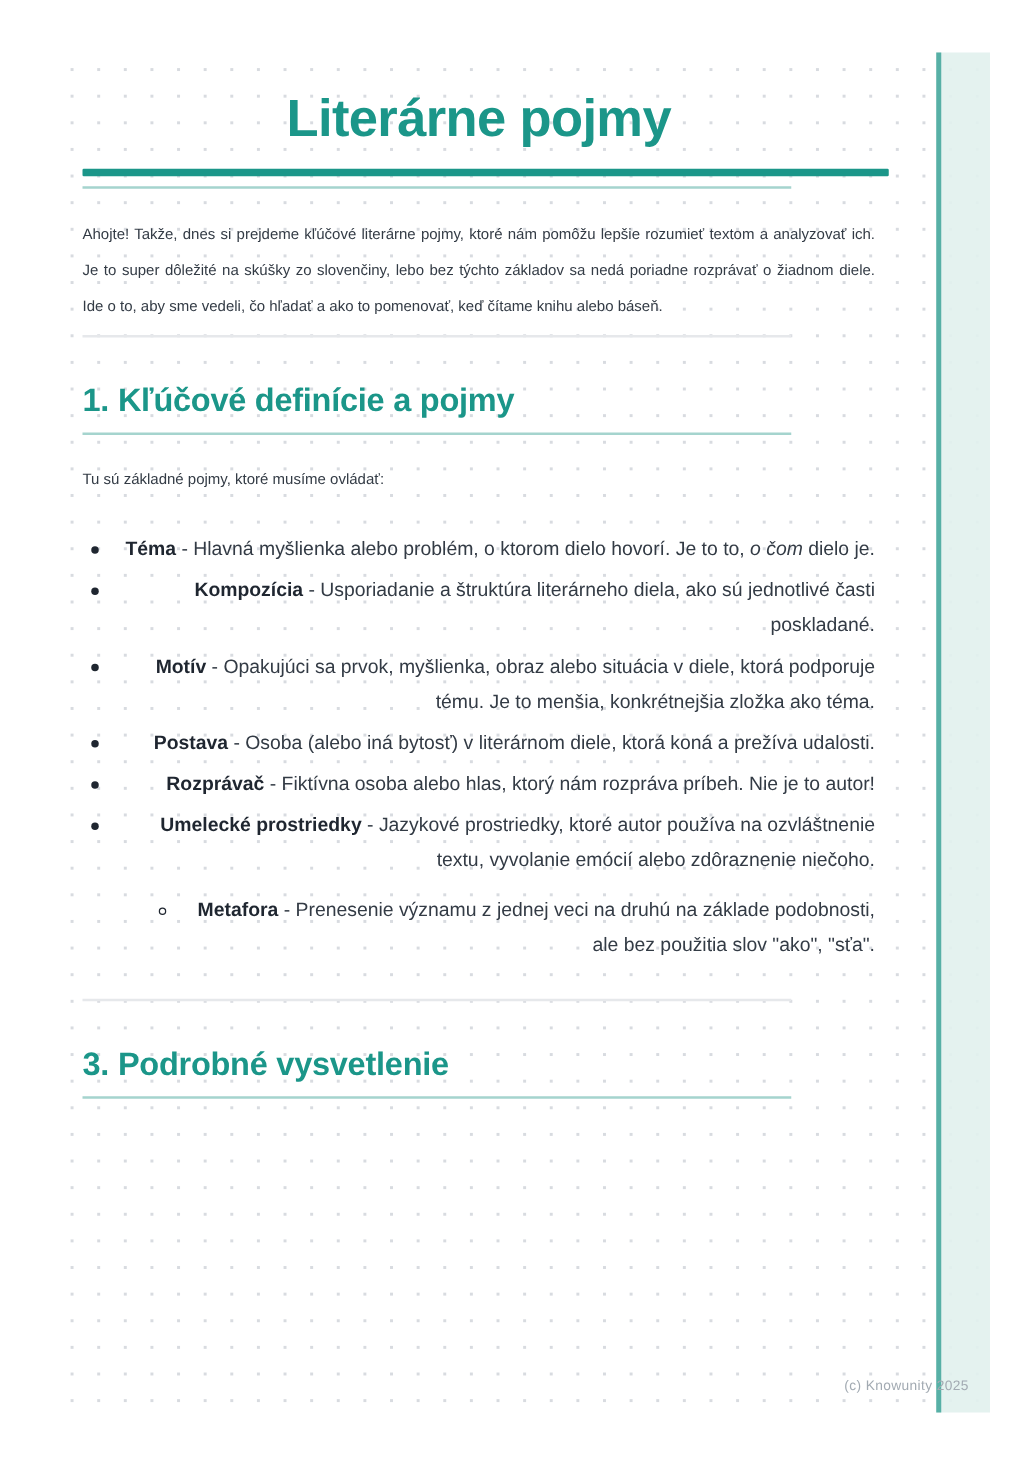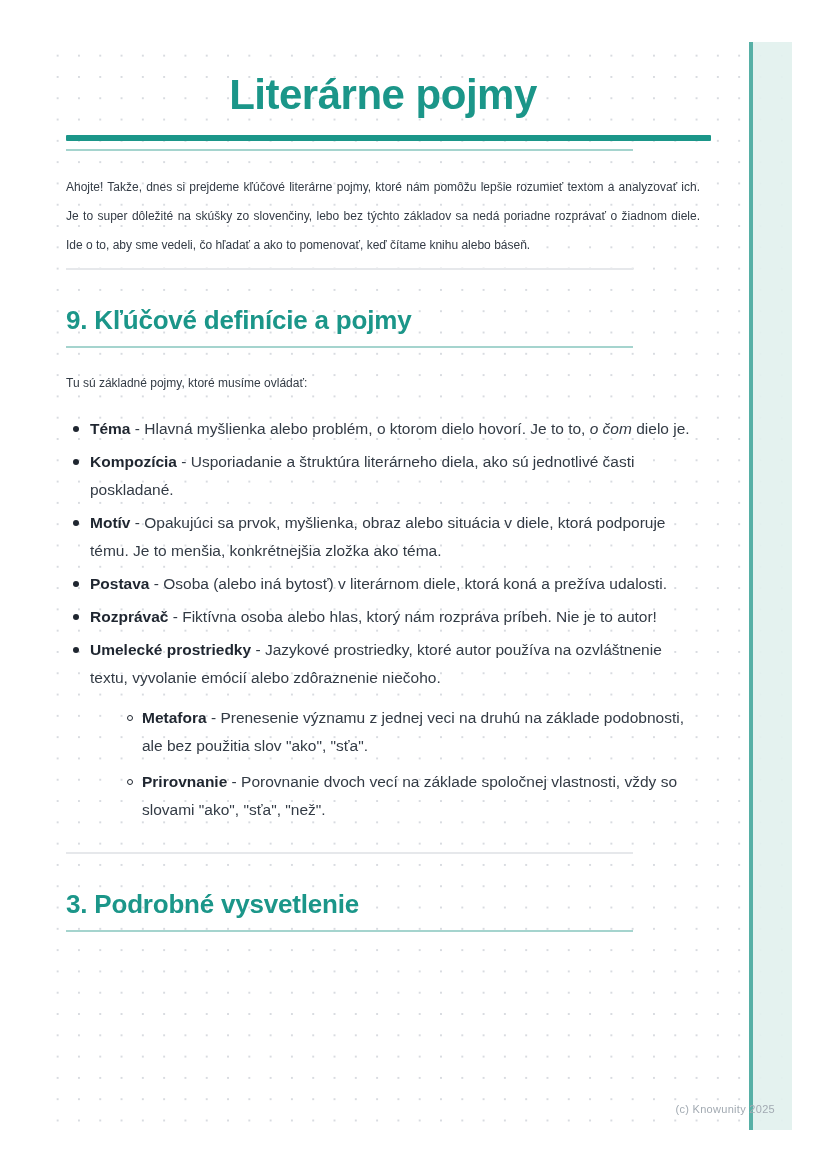--- a/index.html
+++ b/index.html
@@ -42,21 +42,21 @@
     font-size:26px;line-height:1.3;font-weight:bold;
     letter-spacing:-0.2px;color:var(--accent);
   }
   h2.first{margin-top:42px;}
   .rule-light{margin-top:8px;height:2px;width:567px;background:var(--accent-soft);}
   p.para{margin-top:21px;font-size:12px;line-height:29px;}
   p.justify{margin-top:22px;text-align:justify;}
   hr.divider{margin-top:8px;border:none;border-top:2px solid var(--divider);width:567px;}
   hr.d1{margin-top:8px;}
   hr.d2{margin-top:28px;}
-  ul.terms{margin-top:17px;list-style:none;}
+  ul.terms{margin-top:28px;list-style:none;text-align:right;}
   ul.terms li{
     position:relative;padding-left:24px;margin-bottom:5px;
     font-size:15.5px;line-height:28px;
   }
   ul.terms .marker{
     position:absolute;left:7px;top:11px;width:6px;height:6px;border-radius:50%;
     background:var(--ink-strong);
   }
   ul.terms .marker.hollow{
     background:transparent;border:1.5px solid var(--ink-strong);width:6px;height:6px;left:9px;
@@ -81,32 +81,31 @@
     <div class="title-rule"></div>
 
     <section>
       <div class="rule-light"></div>
       <p class="para justify">Ahojte! Takže, dnes si prejdeme kľúčové literárne pojmy, ktoré nám pomôžu lepšie rozumieť textom a analyzovať ich. Je to super dôležité na skúšky zo slovenčiny, lebo bez týchto základov sa nedá poriadne rozprávať o žiadnom diele. Ide o to, aby sme vedeli, čo hľadať a ako to pomenovať, keď čítame knihu alebo báseň.</p>
     </section>
 
     <hr class="divider d1">
 
     <section>
-      <h2 class="sec">9. Kľúčové definície a pojmy</h2>
+      <h2 class="sec">1. Kľúčové definície a pojmy</h2>
       <div class="rule-light"></div>
       <p class="para">Tu sú základné pojmy, ktoré musíme ovládať:</p>
       <ul class="terms" id="terms-list">
           <li><span class="marker"></span><span class="term">Téma</span><span> - Hlavná myšlienka alebo problém, o ktorom dielo hovorí. Je to to, </span><span class="it">o čom</span><span> dielo je.</span></li>
           <li><span class="marker"></span><span class="term">Kompozícia</span><span> - Usporiadanie a štruktúra literárneho diela, ako sú jednotlivé časti poskladané.</span></li>
           <li><span class="marker"></span><span class="term">Motív</span><span> - Opakujúci sa prvok, myšlienka, obraz alebo situácia v diele, ktorá podporuje tému. Je to menšia, konkrétnejšia zložka ako téma.</span></li>
           <li><span class="marker"></span><span class="term">Postava</span><span> - Osoba (alebo iná bytosť) v literárnom diele, ktorá koná a prežíva udalosti.</span></li>
           <li><span class="marker"></span><span class="term">Rozprávač</span><span> - Fiktívna osoba alebo hlas, ktorý nám rozpráva príbeh. Nie je to autor!</span></li>
           <li><span class="marker"></span><span class="term">Umelecké prostriedky</span><span> - Jazykové prostriedky, ktoré autor používa na ozvláštnenie textu, vyvolanie emócií alebo zdôraznenie niečoho.</span><ul class="sub">
               <li><span class="marker hollow"></span><span class="term">Metafora</span><span> - Prenesenie významu z jednej veci na druhú na základe podobnosti, ale bez použitia slov "ako", "sťa".</span></li>
-              <li><span class="marker hollow"></span><span class="term">Prirovnanie</span><span> - Porovnanie dvoch vecí na základe spoločnej vlastnosti, vždy so slovami "ako", "sťa", "než".</span></li>
             </ul></li>
         </ul>
     </section>
 
     <hr class="divider d2">
 
     <section>
       <h2 class="sec">3. Podrobné vysvetlenie</h2>
       <div class="rule-light"></div>
     </section>

